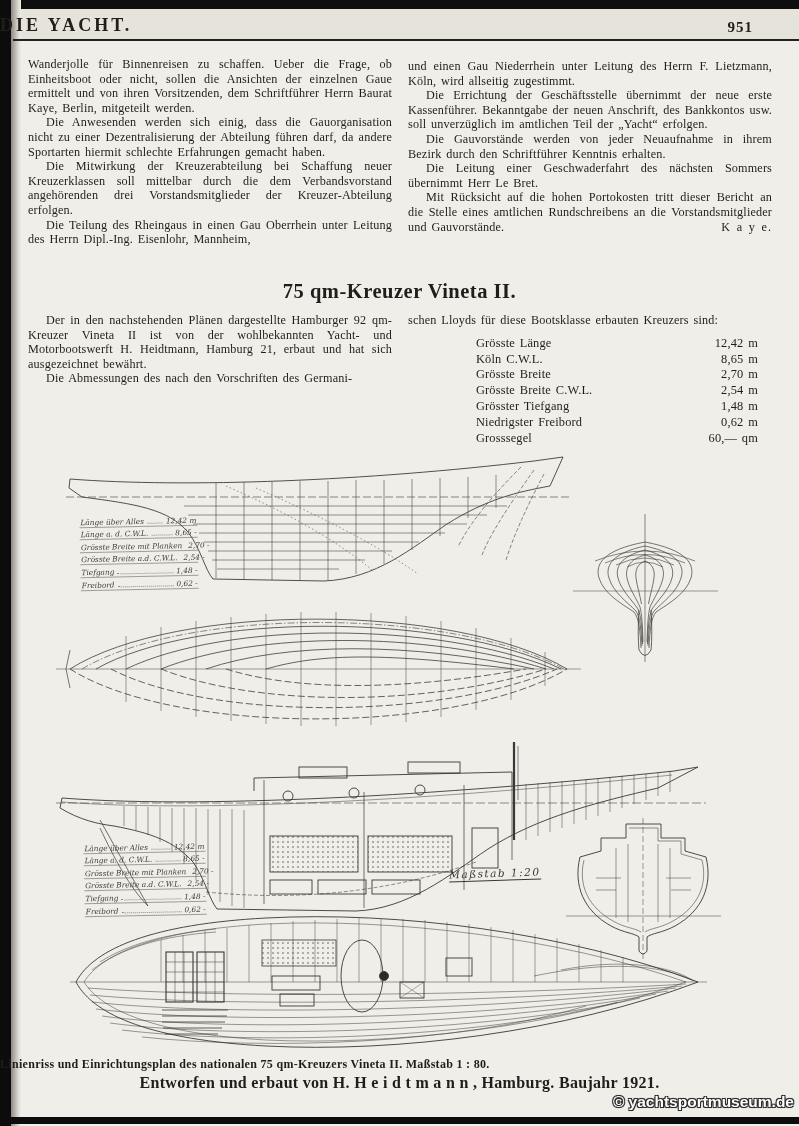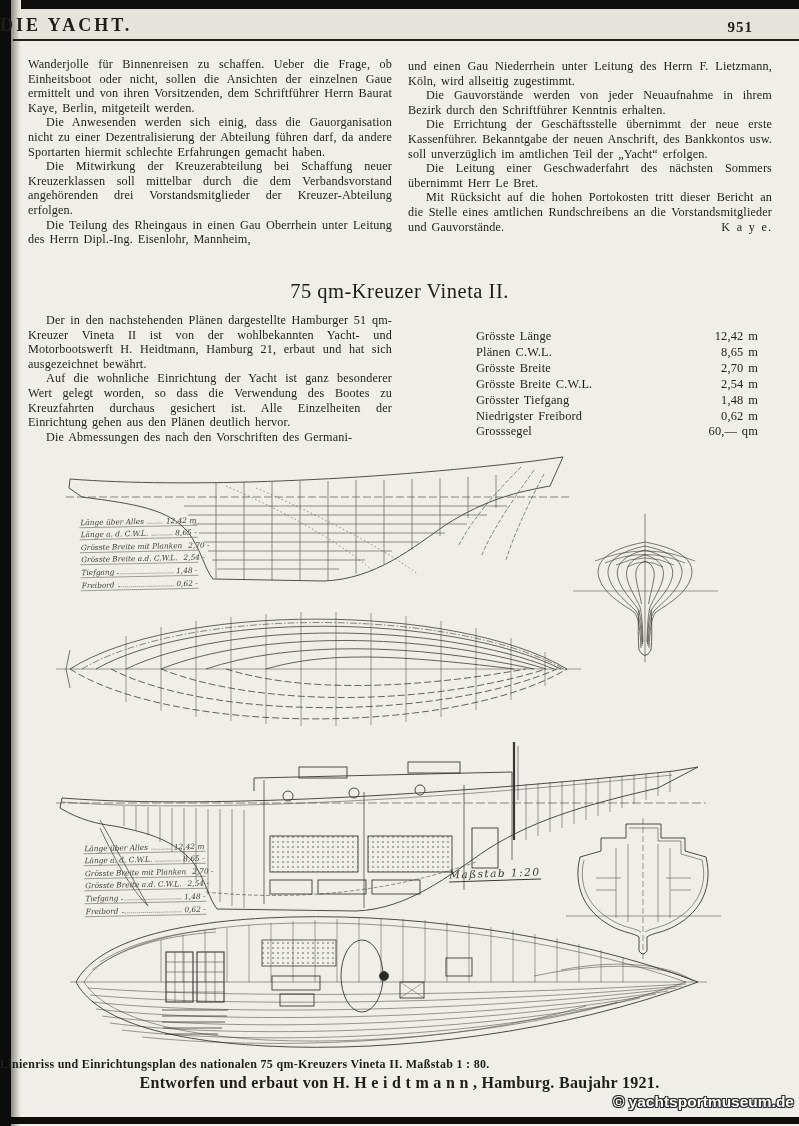--- a/index.html
+++ b/index.html
@@ -17,23 +17,23 @@
         font-size:18px;font-weight:bold;letter-spacing:3px;}
   .pageno{position:absolute;top:19px;right:46px;font-size:15px;font-weight:bold;letter-spacing:1px;}
   .rule{position:absolute;top:39px;left:13px;right:0;height:2px;background:#23211d;}
   
   .col{position:absolute;text-align:justify;font-size:12.2px;line-height:14.6px;
        word-spacing:1.6px;letter-spacing:.15px;}
   .col p{margin:0;}
   .col p.ind{text-indent:18px;}
   .sig{float:right;letter-spacing:1px;}
   .heading{position:absolute;top:280px;left:0;width:100%;text-align:center;
-       font-size:20.5px;font-weight:normal;letter-spacing:.5px;}
-  
-  .spec-table{margin:16px 14px 0 68px;}
+       font-size:20.5px;font-weight:bold;letter-spacing:.5px;}
+  
+  .spec-table{margin:8px 14px 0 68px;}
   .spec-row{display:flex;justify-content:space-between;line-height:15.9px;font-size:12.4px;}
   .spec-value{min-width:62px;text-align:right;white-space:pre;}
   
   .draw{position:absolute;}
   .draw svg{display:block;width:100%;height:100%;}
   
   .hand-table{position:absolute;font-family:"DejaVu Serif",serif;font-style:italic;
        font-size:7.4px;color:#43413c;transform:rotate(-1.2deg);}
   .hand-row{display:flex;align-items:flex-end;border-bottom:.5px solid rgba(60,58,52,.45);
        padding:0 1px;height:11.6px;}
@@ -69,41 +69,41 @@
   <div class="rule"></div>
 
   <div class="col" style="left:28px;top:57px;width:364px;">
     <p>Wanderjolle für Binnenreisen zu schaffen. Ueber die Frage, ob Einheitsboot oder nicht, sollen die Ansichten der einzelnen Gaue ermittelt und von ihren Vorsitzenden, dem Schriftführer Herrn Baurat Kaye, Berlin, mitgeteilt werden.</p>
     <p class="ind">Die Anwesenden werden sich einig, dass die Gauorganisation nicht zu einer Dezentralisierung der Abteilung führen darf, da andere Sportarten hiermit schlechte Erfahrungen gemacht haben.</p>
     <p class="ind">Die Mitwirkung der Kreuzerabteilung bei Schaffung neuer Kreuzerklassen soll mittelbar durch die dem Verbandsvorstand angehörenden drei Vorstandsmitglieder der Kreuzer-Abteilung erfolgen.</p>
     <p class="ind">Die Teilung des Rheingaus in einen Gau Oberrhein unter Leitung des Herrn Dipl.-Ing. Eisenlohr, Mannheim,</p>
   </div>
   <div class="col" style="left:408px;top:59px;width:364px;">
     <p>und einen Gau Niederrhein unter Leitung des Herrn F. Lietzmann, Köln, wird allseitig zugestimmt.</p>
+    <p class="ind">Die Errichtung der Geschäftsstelle übernimmt der neue erste Kassenführer. Bekanntgabe der neuen Anschrift, des Bankkontos usw. soll unverzüglich im amtlichen Teil der „Yacht“ erfolgen.</p>
     <p class="ind">Die Gauvorstände werden von jeder Neuaufnahme in ihrem Bezirk durch den Schriftführer Kenntnis erhalten.</p>
-    <p class="ind">Die Errichtung der Geschäftsstelle übernimmt der neue erste Kassenführer. Bekanntgabe der neuen Anschrift, des Bankkontos usw. soll unverzüglich im amtlichen Teil der „Yacht“ erfolgen.</p>
     <p class="ind">Die Leitung einer Geschwaderfahrt des nächsten Sommers übernimmt Herr Le Bret.</p>
     <p class="ind"><span>Mit Rücksicht auf die hohen Portokosten tritt dieser Bericht an die Stelle eines amtlichen Rundschreibens an die Vorstandsmitglieder und Gauvorstände.</span> <span class="sig">K a y e.</span></p>
   </div>
 
   <div class="heading">75 qm-Kreuzer Vineta II.</div>
 
   <div class="col" style="left:28px;top:313px;width:364px;">
-    <p class="ind">Der in den nachstehenden Plänen dargestellte Hamburger 51 qm-Kreuzer Vineta II ist von der wohlbekannten Yacht- und Motorbootswerft H. Heidtmann, Hamburg 21, erbaut und hat sich ausgezeichnet bewährt.</p>
-    <p class="ind">Auf die wohnliche Einrichtung der Yacht ist ganz besonderer Wert gelegt worden, so dass die Verwendung des Bootes zu Kreuzfahrten durchaus gesichert ist. Alle Einzelheiten der Einrichtung gehen aus den Plänen deutlich hervor.</p>
+    <p class="ind">Der in den nachstehenden Plänen dargestellte Hamburger 92 qm-Kreuzer Vineta II ist von der wohlbekannten Yacht- und Motorbootswerft H. Heidtmann, Hamburg 21, erbaut und hat sich ausgezeichnet bewährt.</p>
     <p class="ind">Die Abmessungen des nach den Vorschriften des Germani-</p>
   </div>
   <div class="col" style="left:408px;top:313px;width:364px;">
+    <p>schen Lloyds für diese Bootsklasse erbauten Kreuzers sind:</p>
     <div class="spec-table">
       <div class="spec-row">
           <span>Grösste Länge</span>
           <span class="spec-value">12,42 m</span>
         </div>
       <div class="spec-row">
-          <span>Plänen C.W.L.</span>
+          <span>Köln C.W.L.</span>
           <span class="spec-value">8,65 m</span>
         </div>
       <div class="spec-row">
           <span>Grösste Breite</span>
           <span class="spec-value">2,70 m</span>
         </div>
       <div class="spec-row">
           <span>Grösste Breite C.W.L.</span>
           <span class="spec-value">2,54 m</span>
         </div>

